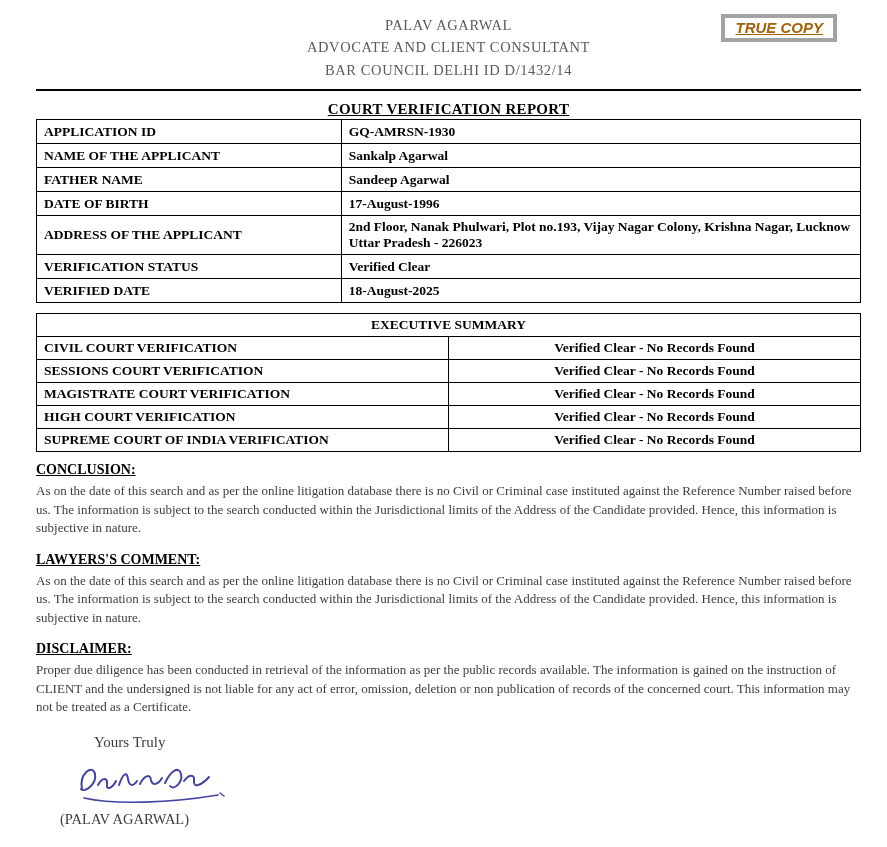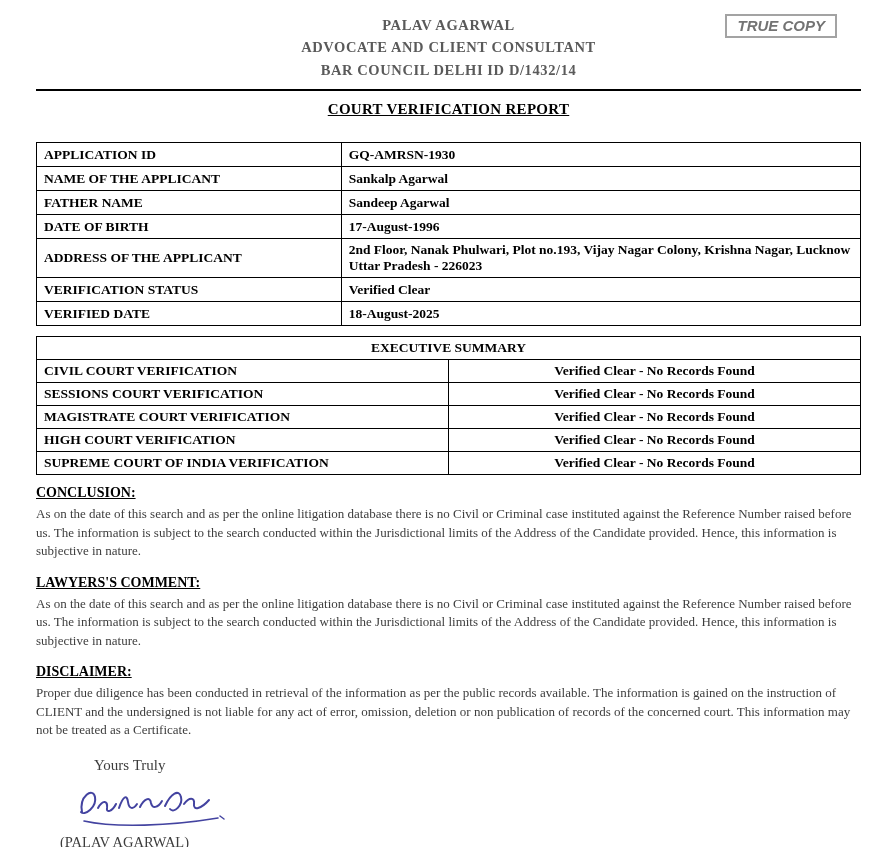--- a/index.html
+++ b/index.html
@@ -13,49 +13,50 @@
     width: 887px;
     min-height: 847px;
     box-sizing: border-box;
     padding: 14px 26px 10px 36px;
     background: #ffffff;
   }
   
   .letterhead {
     text-align: center;
     color: #5a5a5a;
-    font-weight: bold;
+    font-weight: normal;
     font-size: 14.5px;
     letter-spacing: 0.6px;
     line-height: 1.55;
   }
   .true-copy {
     position: absolute;
     top: 14px;
     right: 50px;
-    border: 2px solid #a3a3a3;
+    border: 4px solid #a3a3a3;
     padding: 1px 10px 2px 10px;
     font-weight: bold;
     font-style: italic;
     font-size: 15px;
-    color: #737373;
+    color: #a16207;
     font-family: "Liberation Sans", sans-serif;
+    text-decoration: underline;
   }
   .rule {
     border: none;
     border-top: 2.5px solid #000000;
     margin: 8px 0 10px 0;
   }
   .report-title {
     text-align: center;
     font-weight: bold;
     font-size: 15px;
     text-decoration: underline;
     color: #000000;
-    margin-bottom: 24px;
+    margin-bottom: 1px;
     letter-spacing: 0.3px;
   }
   
   table {
     width: 100%;
     border-collapse: collapse;
     table-layout: fixed;
   }
   td {
     border: 1px solid #000000;

